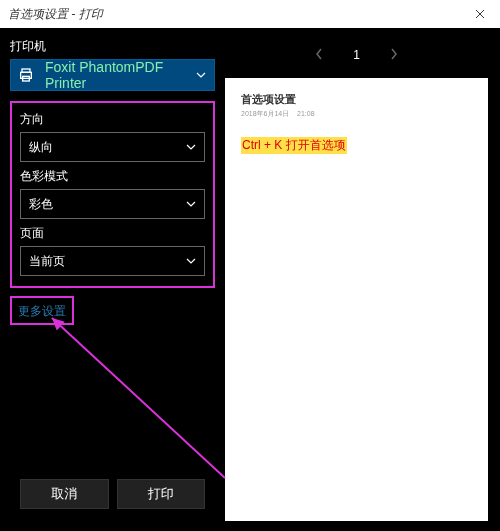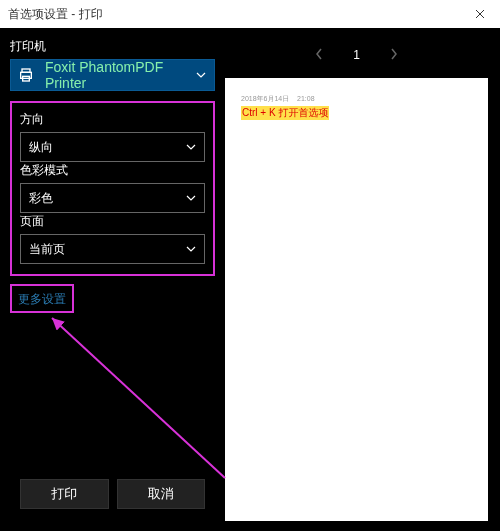--- a/index.html
+++ b/index.html
@@ -1,37 +1,37 @@
 <!DOCTYPE html>
 <html><head>
 <meta charset="utf-8">
 <style>
   * { margin: 0; padding: 0; box-sizing: border-box; font-family: "Microsoft YaHei", "Segoe UI", sans-serif; }
   body { width: 500px; height: 531px; background: #000; overflow: hidden; position: relative; }
   
-  .titlebar { height: 28px; background: #fff; display: flex; align-items: center; padding-left: 8px; font-size: 12px; color: #333; position: relative; }
+  .titlebar { height: 28px; background: #fff; display: flex; align-items: center; padding-left: 8px; font-size: 12px; color: #333; position: relative; font-style: italic; }
   .titlebar .close { position: absolute; right: 0; top: 0; width: 40px; height: 28px; display: flex; align-items: center; justify-content: center; color: #333; cursor: pointer; }
   
   .app { display: flex; height: calc(100% - 28px); }
   .left { width: 225px; padding: 10px 10px 14px 10px; display: flex; flex-direction: column; }
   .right { flex: 1; padding: 10px 12px 10px 0; display: flex; flex-direction: column; }
   
   .lbl { color: #fff; font-size: 12px; margin-bottom: 4px; display: block; }
   
   .printer-row { display: flex; align-items: stretch; height: 32px; background: #004a7f; border: 1px solid #0a5a94; }
   .printer-icon { width: 30px; display: flex; align-items: center; justify-content: center; color: #fff; }
   .printer-name { flex: 1; display: flex; align-items: center; color: #86efac; font-size: 14px; padding-left: 4px; }
   .chev { width: 26px; display: flex; align-items: center; justify-content: center; color: #fff; cursor: pointer; }
   
   .chk-row { display: flex; align-items: center; margin-top: 8px; color: #fff; font-size: 12px; gap: 6px; }
   .chk { width: 14px; height: 14px; background: #0078d7; display: flex; align-items: center; justify-content: center; }
   .chk svg { width: 10px; height: 10px; }
   
   .group { border: 2px solid #d832d8; padding: 8px 8px 10px 8px; margin-top: 10px; }
-  .sel-label { color: #fff; font-size: 12px; margin-bottom: 4px; display: block; }
+  .sel-label { color: #fff; font-size: 12px; margin-bottom: 4px; margin-top: 6px; display: block; }
   .sel-label:first-child { margin-top: 0; }
   .sel { height: 30px; border: 1px solid #666; background: #000; color: #fff; display: flex; align-items: center; justify-content: space-between; padding: 0 8px; font-size: 12px; cursor: pointer; }
   
   .more-wrap { margin-top: 8px; }
   .more-box { display: inline-block; border: 2px solid #d832d8; padding: 3px 6px; }
   .more-link { color: #2a7ab0; font-size: 12px; cursor: pointer; }
   
   .arrow-line { position: absolute; pointer-events: none; }
   
   .spacer { flex: 1; }
@@ -39,21 +39,21 @@
   .btn-row { display: flex; gap: 8px; padding: 0 10px 8px 10px; }
   .btn { flex: 1; height: 30px; background: #222; color: #fff; font-size: 13px; display: flex; align-items: center; justify-content: center; cursor: pointer; border: 1px solid #333; }
   
   .pager { height: 34px; display: flex; align-items: center; justify-content: center; gap: 30px; color: #ccc; margin-bottom: 6px; }
   .pager .pg { color: #fff; font-size: 12px; }
   .pager .nav { color: #666; cursor: pointer; }
   
   .preview { flex: 1; background: #fff; position: relative; padding: 14px 16px; overflow: hidden; }
   .doc-title { font-size: 11px; color: #333; font-weight: 600; }
   .doc-meta { font-size: 7px; color: #999; margin-top: 2px; }
-  .doc-body { margin-top: 2px; font-size: 10px; }
+  .doc-body { margin-top: 18px; font-size: 12px; }
   .hl { background: #ffe04a; color: #d00; padding: 0 1px; display: inline-block; }
 </style>
 </head>
 <body>
 
 <div class="titlebar">
   <span>首选项设置 - 打印</span>
   <div class="close">
     <svg width="10" height="10" viewBox="0 0 10 10">
         <path d="M1 1 L9 9 M9 1 L1 9" stroke="#333" stroke-width="1" fill="none"></path>
@@ -109,40 +109,41 @@
 
     <div class="more-wrap">
       <span class="more-box">
         <span class="more-link">更多设置</span>
       </span>
     </div>
 
     <div class="spacer"></div>
 
     <div class="btn-row">
+      <div class="btn">取消</div>
       <div class="btn">打印</div>
-      <div class="btn">取消</div>
     </div>
   </div>
 
   <div class="right">
     <div class="pager">
       <span class="nav">
         <svg width="8" height="12" viewBox="0 0 8 12">
             <path d="M6 1 L2 6 L6 11" stroke="#666" stroke-width="1.5" fill="none"></path>
           </svg>
       </span>
       <span class="pg">1</span>
       <span class="nav">
         <svg width="8" height="12" viewBox="0 0 8 12">
             <path d="M2 1 L6 6 L2 11" stroke="#666" stroke-width="1.5" fill="none"></path>
           </svg>
       </span>
     </div>
     <div class="preview">
+      <div class="doc-title">首选项设置</div>
       <div class="doc-meta">
         <span>2018年6月14日</span>&nbsp;&nbsp;&nbsp;&nbsp;<span>21:08</span>
       </div>
       <div class="doc-body">
         <span class="hl">Ctrl + K 打开首选项</span>
       </div>
     </div>
   </div>
 </div>
 

